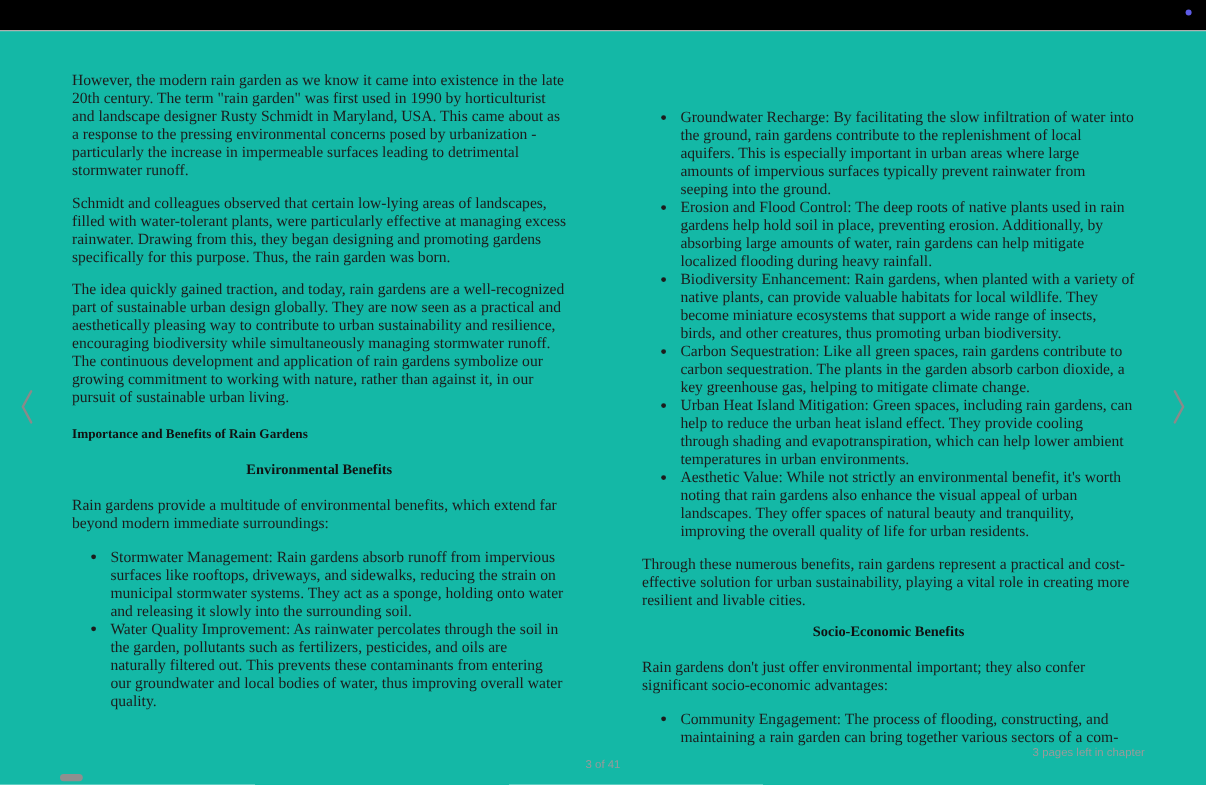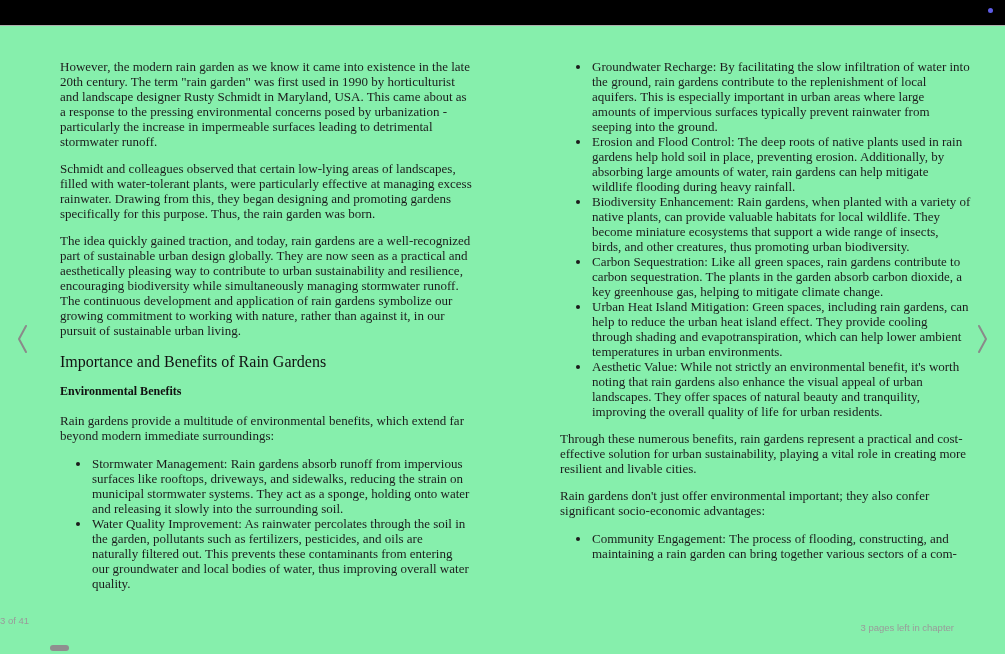--- a/index.html
+++ b/index.html
@@ -16,43 +16,43 @@
     background: #000000;
     border-bottom: 1px solid #aeaeae;
   }
   .status-dot {
     position: absolute; top: 8px; right: 12px;
     width: 5px; height: 5px; border-radius: 50%;
     background: #5e5ce6;
   }
   .content {
     position: absolute; top: 26px; left: 0; right: 0; bottom: 0;
-    background: #86efac;
+    background: #14b8a6;
   }
   .column {
     position: absolute; top: 33px;
     width: 412px;
     color: #1c1c1c;
     font-size: 13px;
     line-height: 15px;
     text-align: left;
   }
   .col-left  { left: 60px; }
-  .col-right { left: 560px; width: 411px; }
+  .col-right { left: 535px; width: 411px; margin-top: 31px; }
   .column p { margin: 0 0 12px 0; }
   .column p.list-intro { margin-bottom: 13px; }
   h2.section-heading {
-    font-size: 16px; line-height: 18px;
+    font-size: 11px; line-height: 18px;
     margin: 15px 0 13px 0;
-    font-weight: normal; color: #111111;
+    font-weight: bold; color: #111111;
   }
   h3.subsection-heading {
     font-size: 12px; line-height: 14px;
     margin: 0 0 15px 0;
-    font-weight: bold; color: #111111;
+    font-weight: bold; color: #111111; text-align: center;
   }
   .column ul {
     margin: 0 0 12px 0;
     padding-left: 31px;
     list-style: disc outside;
   }
   .column li { margin: 0; padding-left: 1px; }
   .nav-btn {
     position: absolute; top: 320px;
     width: 24px; height: 38px;
@@ -61,21 +61,21 @@
   }
   .nav-prev { left: 10px; }
   .nav-next { right: 10px; }
   .nav-btn svg { display: block; }
   .footer-label {
     position: absolute;
     font-family: "Liberation Sans", sans-serif;
     font-size: 9.5px;
     color: #9a9a9a;
   }
-  .footer-center { bottom: 28px; left: 0; width: 100%; }
+  .footer-center { bottom: 11px; left: 0; width: 100%; text-align: center; }
   .footer-right  { bottom: 21px; right: 51px; margin-left: 28px; }
   .bottom-pill {
     position: absolute; left: 50px; bottom: 3px;
     width: 19px; height: 6px; border-radius: 3px;
     background: #8f8f8f;
   }
 </style>
 </head>
 <body>
 
@@ -94,27 +94,28 @@
     <p class="list-intro">Rain gardens provide a multitude of environmental benefits, which extend far beyond modern immediate surroundings:</p>
     <ul>
       <li>Stormwater Management: Rain gardens absorb runoff from impervious surfaces like rooftops, driveways, and sidewalks, reducing the strain on municipal stormwater systems. They act as a sponge, holding onto water and releasing it slowly into the surrounding soil.</li>
       <li>Water Quality Improvement: As rainwater percolates through the soil in the garden, pollutants such as fertilizers, pesticides, and oils are naturally filtered out. This prevents these contaminants from entering our groundwater and local bodies of water, thus improving overall water quality.</li>
     </ul>
   </div>
 
   <div class="column col-right">
     <ul>
       <li>Groundwater Recharge: By facilitating the slow infiltration of water into the ground, rain gardens contribute to the replenishment of local aquifers. This is especially important in urban areas where large amounts of impervious surfaces typically prevent rainwater from seeping into the ground.</li>
-      <li>Erosion and Flood Control: The deep roots of native plants used in rain gardens help hold soil in place, preventing erosion. Additionally, by absorbing large amounts of water, rain gardens can help mitigate wildlife flooding during heavy rainfall.</li>
+      <li>Erosion and Flood Control: The deep roots of native plants used in rain gardens help hold soil in place, preventing erosion. Additionally, by absorbing large amounts of water, rain gardens can help mitigate localized flooding during heavy rainfall.</li>
       <li>Biodiversity Enhancement: Rain gardens, when planted with a variety of native plants, can provide valuable habitats for local wildlife. They become miniature ecosystems that support a wide range of insects, birds, and other creatures, thus promoting urban biodiversity.</li>
       <li>Carbon Sequestration: Like all green spaces, rain gardens contribute to carbon sequestration. The plants in the garden absorb carbon dioxide, a key greenhouse gas, helping to mitigate climate change.</li>
       <li>Urban Heat Island Mitigation: Green spaces, including rain gardens, can help to reduce the urban heat island effect. They provide cooling through shading and evapotranspiration, which can help lower ambient temperatures in urban environments.</li>
       <li>Aesthetic Value: While not strictly an environmental benefit, it's worth noting that rain gardens also enhance the visual appeal of urban landscapes. They offer spaces of natural beauty and tranquility, improving the overall quality of life for urban residents.</li>
     </ul>
     <p>Through these numerous benefits, rain gardens represent a practical and cost-effective solution for urban sustainability, playing a vital role in creating more resilient and livable cities.</p>
+    <h3 class="subsection-heading">Socio-Economic Benefits</h3>
     <p class="list-intro">Rain gardens don't just offer environmental important; they also confer significant socio-economic advantages:</p>
     <ul>
       <li>Community Engagement: The process of flooding, constructing, and maintaining a rain garden can bring together various sectors of a com-</li>
     </ul>
   </div>
 
 </div>
 
 <button class="nav-btn nav-prev">
   <span>

